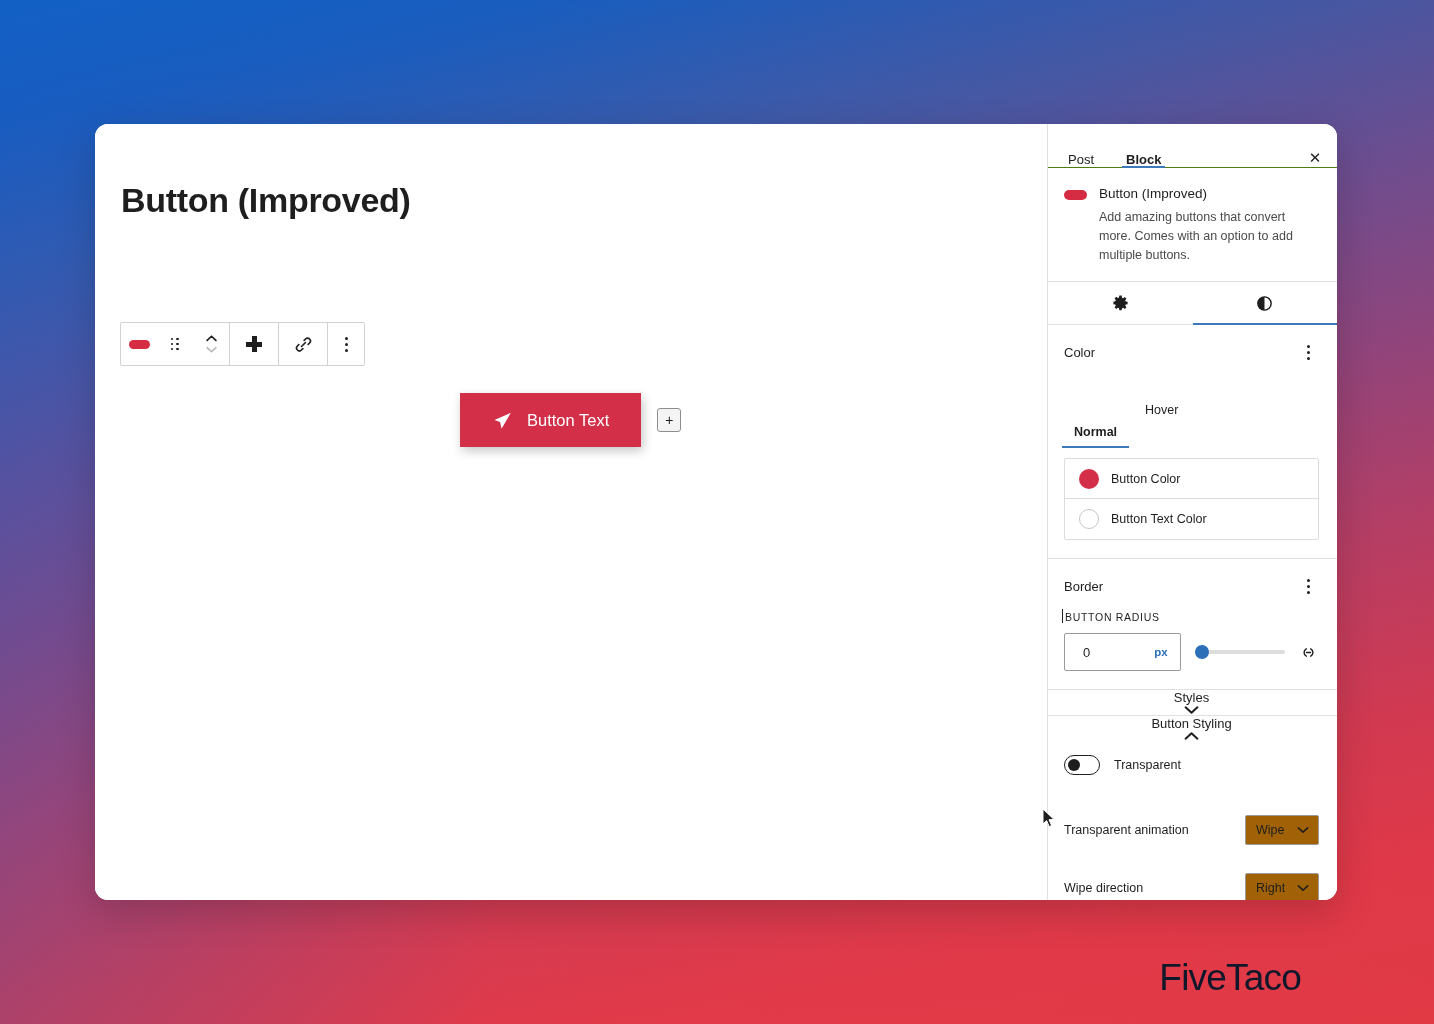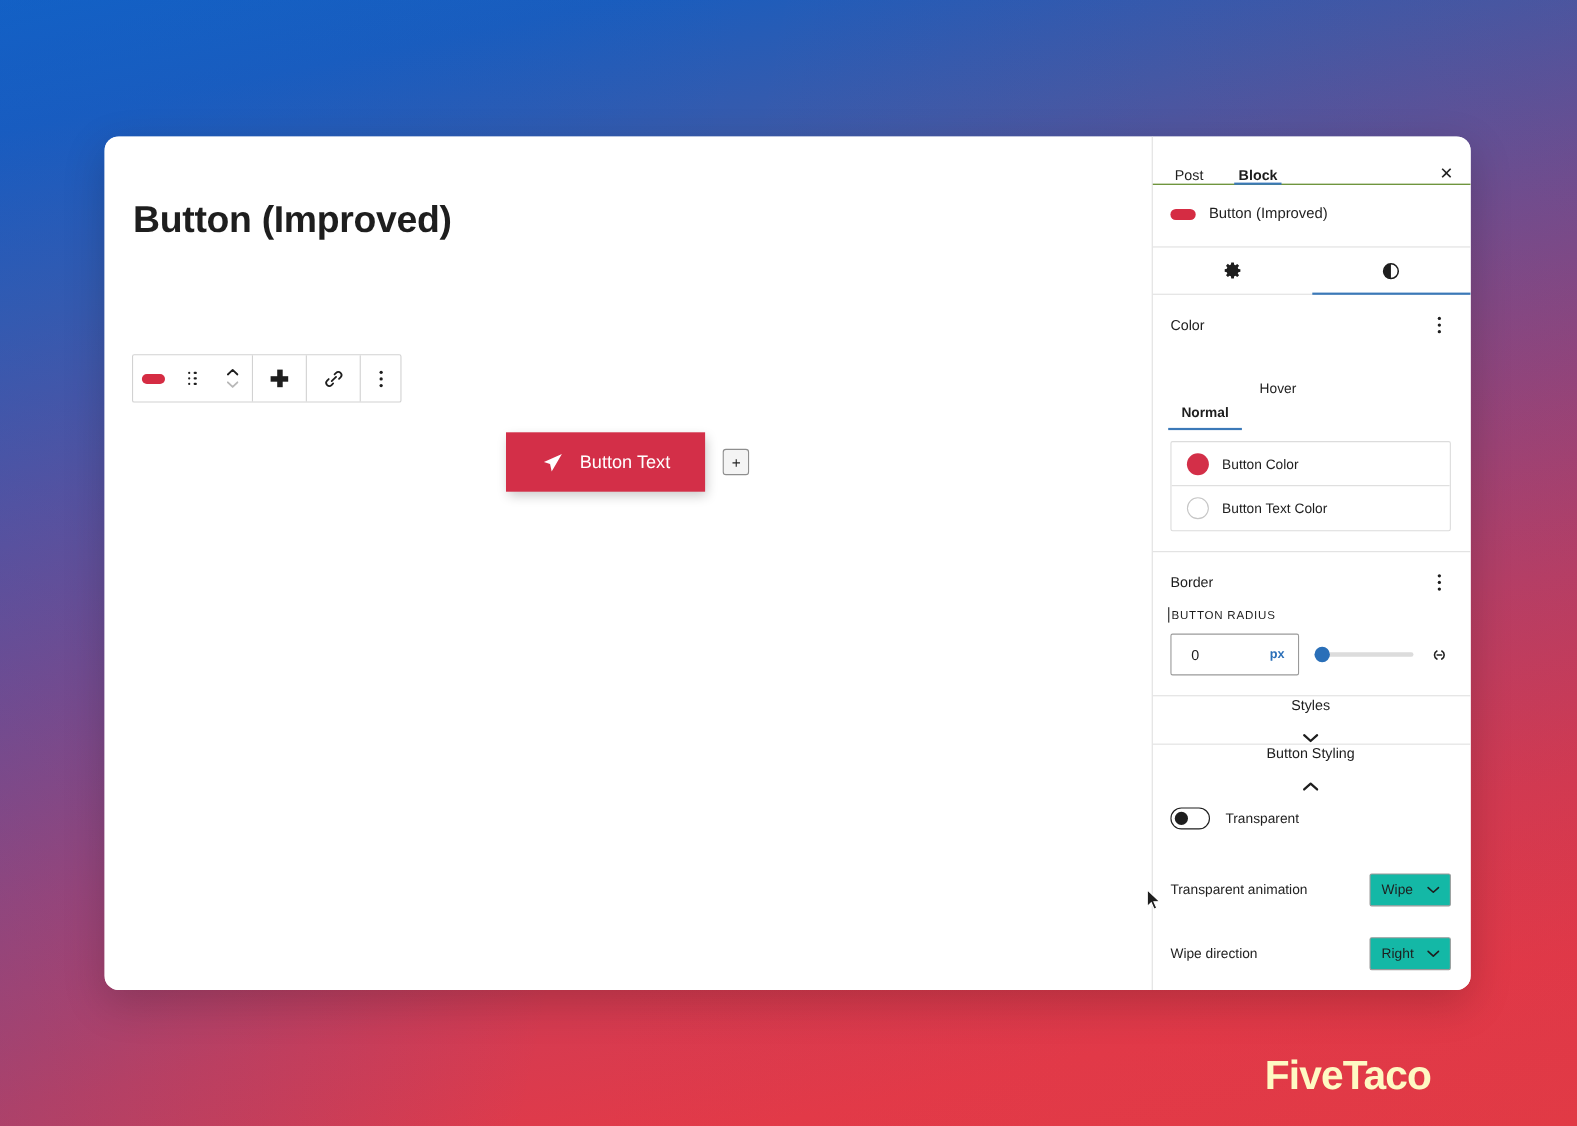--- a/index.html
+++ b/index.html
@@ -330,41 +330,41 @@
   .field-row {
     display:flex; align-items:center; justify-content: space-between;
     margin-bottom: 28px;
   }
   .field-row:last-child { margin-bottom: 0; }
   .field-label { font-size: 12.5px; }
   .select {
     height: 30px;
     min-width: 74px;
     border: 1px solid #9a9a9a; border-radius: 2px;
-    background: #14b8a6;
+    background: #a16207;
     display:flex; align-items:center; gap: 8px;
     padding: 0 9px 0 10px;
     font-size: 12.5px; cursor: pointer;
   }
   .select .sel-val { flex:1; }
 
   #cursor {
     position: absolute;
     left: 1042px; top: 808px;
     width: 14px; height: 20px;
     pointer-events: none;
   }
 
   #brand {
     position: absolute;
     right: 133px;
     bottom: 25px;
-    color: #fef9c3;
+    color: #0f172a;
     font-size: 37px;
-    font-weight: bold;
+    font-weight: normal;
     letter-spacing: -0.8px;
   }
 </style>
 </head>
 <body>
 
 <div id="bg"></div>
 
 <div id="window">
 
@@ -441,20 +441,21 @@
       <button class="sb-tab active">Block</button>
       <button id="sb-close">✕</button>
     </div>
 
     <div id="block-card">
       <span class="bc-ico">
         <span class="red-pill"></span>
       </span>
       <div>
         <div class="bc-title">Button (Improved)</div>
+        <div class="bc-desc">Add amazing buttons that convert more. Comes with an option to add multiple buttons.</div>
       </div>
     </div>
 
     <div id="icon-tabs">
       <button class="icon-tab">
         <svg width="19" height="19" viewBox="0 0 24 24">
           <path fill="#1e1e1e" d="M12 8.2a3.8 3.8 0 1 0 0 7.6 3.8 3.8 0 0 0 0-7.6zm0 5.9a2.1 2.1 0 1 1 0-4.2 2.1 2.1 0 0 1 0 4.2z"></path>
           <path fill="#1e1e1e" d="M13.5 2h-3l-.4 2.5-1.5.6-2-1.5-2.1 2.1 1.5 2-.6 1.5L3 9.8v3l2.4.4.6 1.5-1.5 2 2.1 2.1 2-1.5 1.5.6.4 2.6h3l.4-2.6 1.5-.6 2 1.5 2.1-2.1-1.5-2 .6-1.5 2.4-.4v-3l-2.4-.4-.6-1.5 1.5-2-2.1-2.1-2 1.5-1.5-.6z"></path>
         </svg>
       </button>

